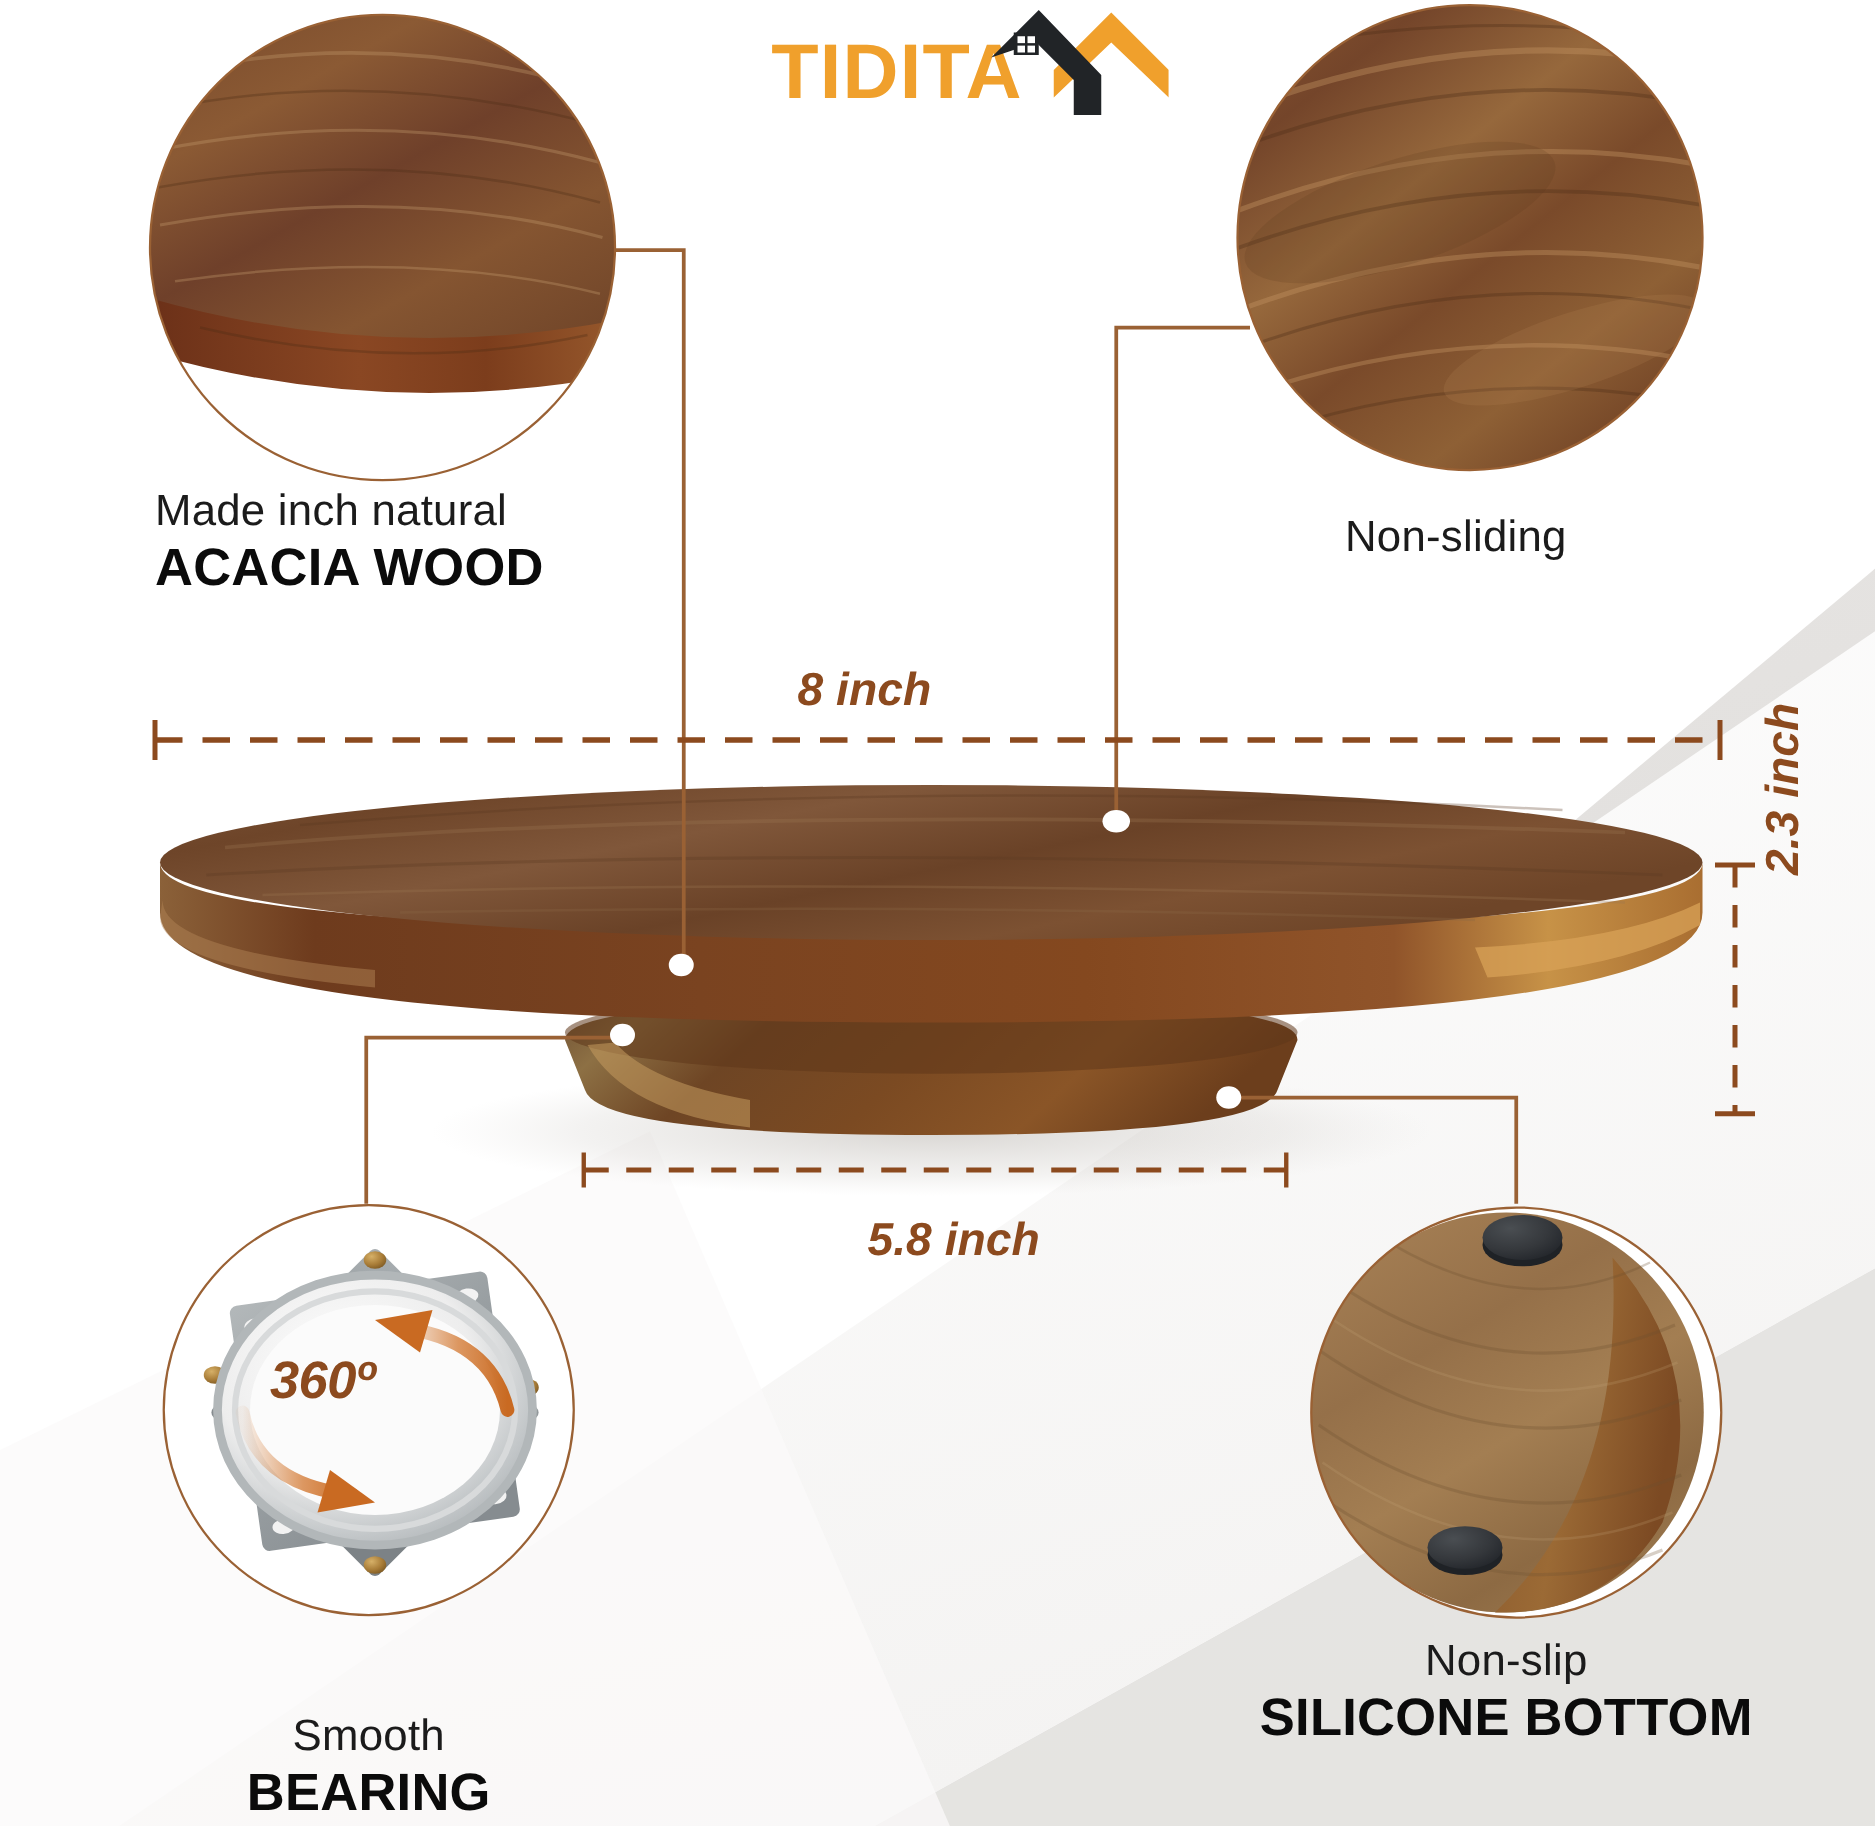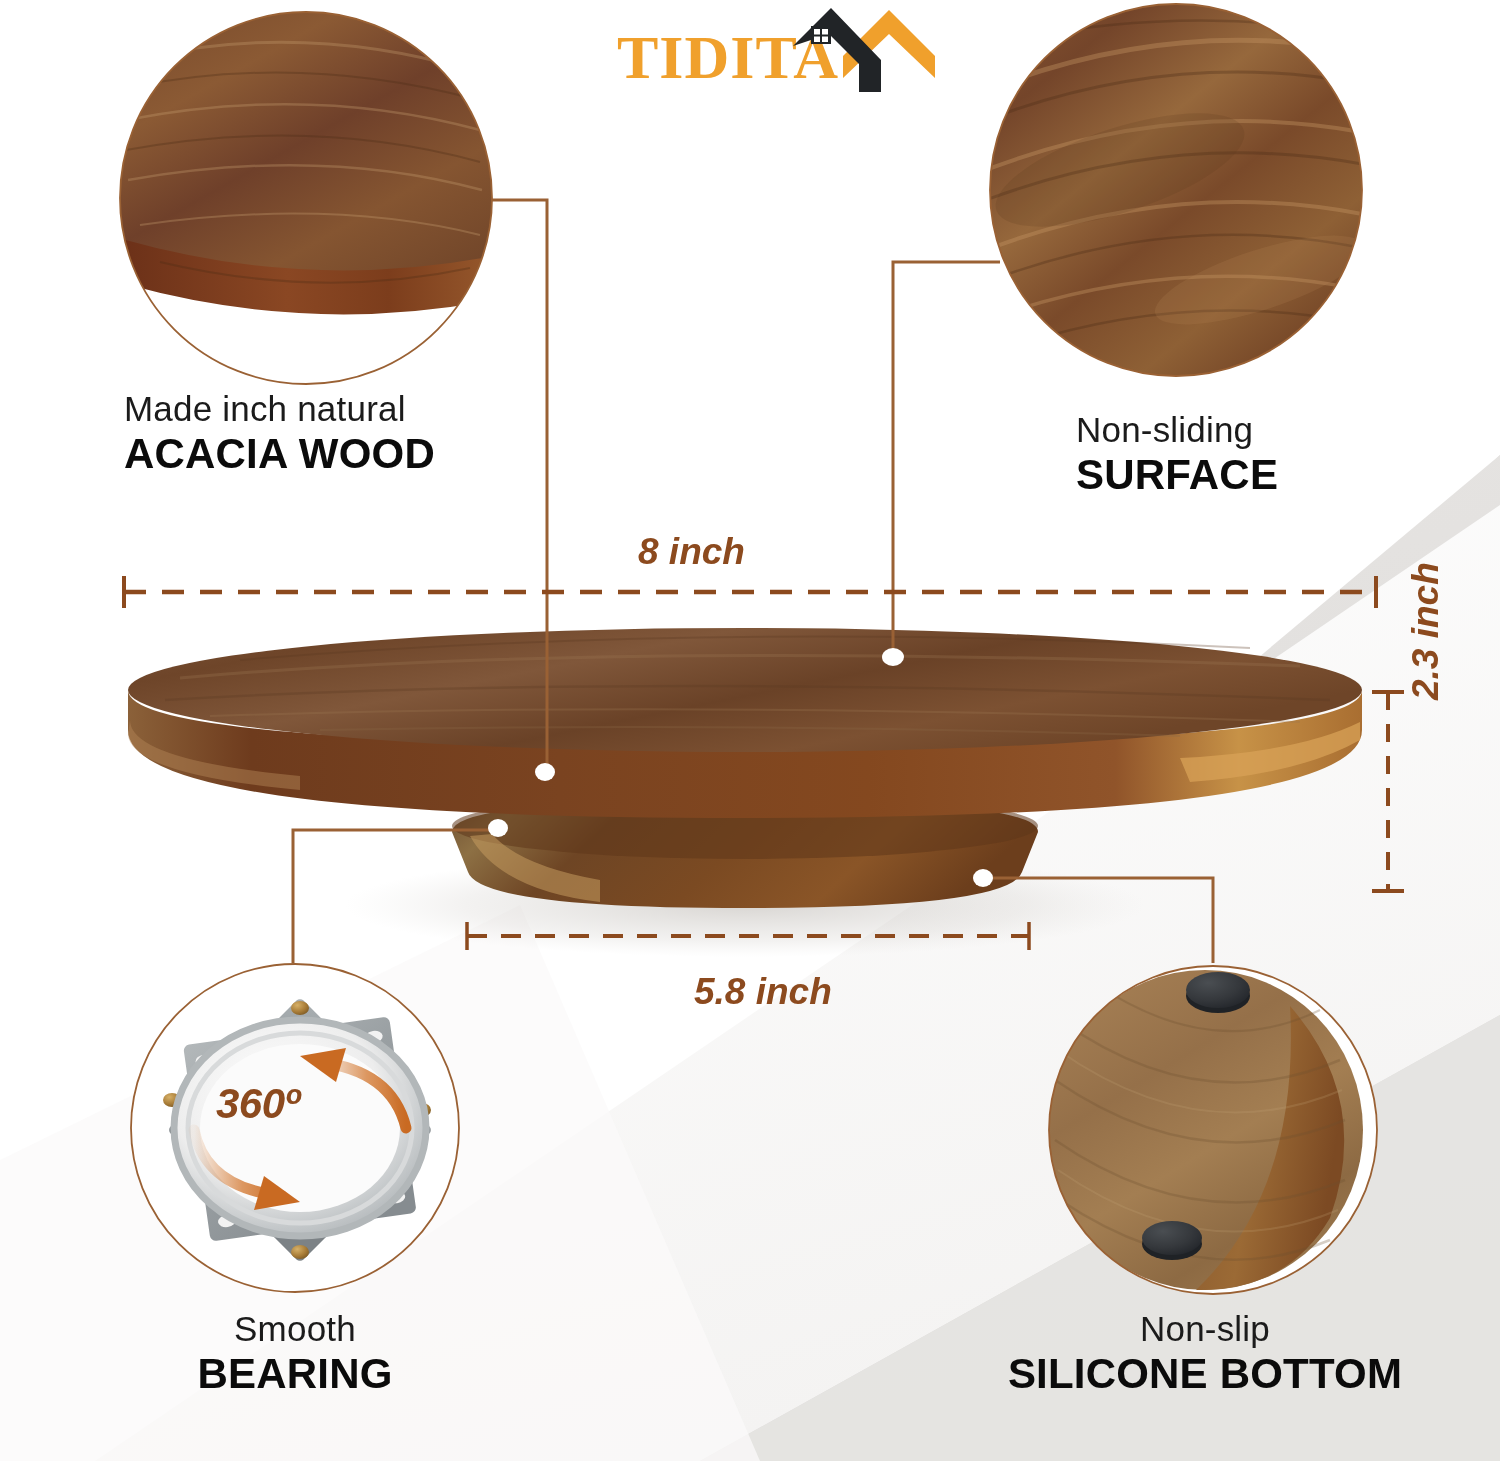--- a/index.html
+++ b/index.html
@@ -15,21 +15,21 @@
   #scene { position:absolute; inset:0; }
   #scene svg { position:absolute; inset:0; }
 
   
   #logo {
     position:absolute; left:595px; top:4px; width:340px; height:92px;
   }
   #logo .word {
     position:absolute; left:22px; top:18px;
     font-size:62px; font-weight:bold; letter-spacing:1px;
-    color:#F0A02C; font-family:Liberation Serif, serif;
+    color:#F0A02C; font-family:Liberation Sans, sans-serif;
   }
   #logo .houses { position:absolute; left:190px; top:0px; width:150px; height:92px; }
 
   
   .caption { position:absolute; }
   .caption .lite {
     font-size:35px; font-weight:300; color:#1b1b1b;
     letter-spacing:0.2px; line-height:1.18; white-space:nowrap;
   }
   .caption .bold {
@@ -391,24 +391,23 @@
   </svg>
 </div>
 
 <div class="caption" style="left:124px; top:388px;">
   <div class="lite">Made inch natural</div>
   <div class="bold">ACACIA WOOD</div>
 </div>
 
 <div class="caption" style="left:1076px; top:409px;">
   <div class="lite">Non-sliding</div>
-  <div class="bold">SURFACE</div>
-</div>
-
-<div class="caption ctr" style="left:145px; top:1308px; width:300px;">
+</div>
+
+<div class="caption ctr" style="left:145px; top:1368px; width:300px;">
   <div class="lite">Smooth</div>
   <div class="bold">BEARING</div>
 </div>
 
 <div class="caption ctr" style="left:955px; top:1308px; width:500px;">
   <div class="lite">Non-slip</div>
   <div class="bold">SILICONE BOTTOM</div>
 </div>
 
 <div class="dim" id="dim-13">8 inch</div>

